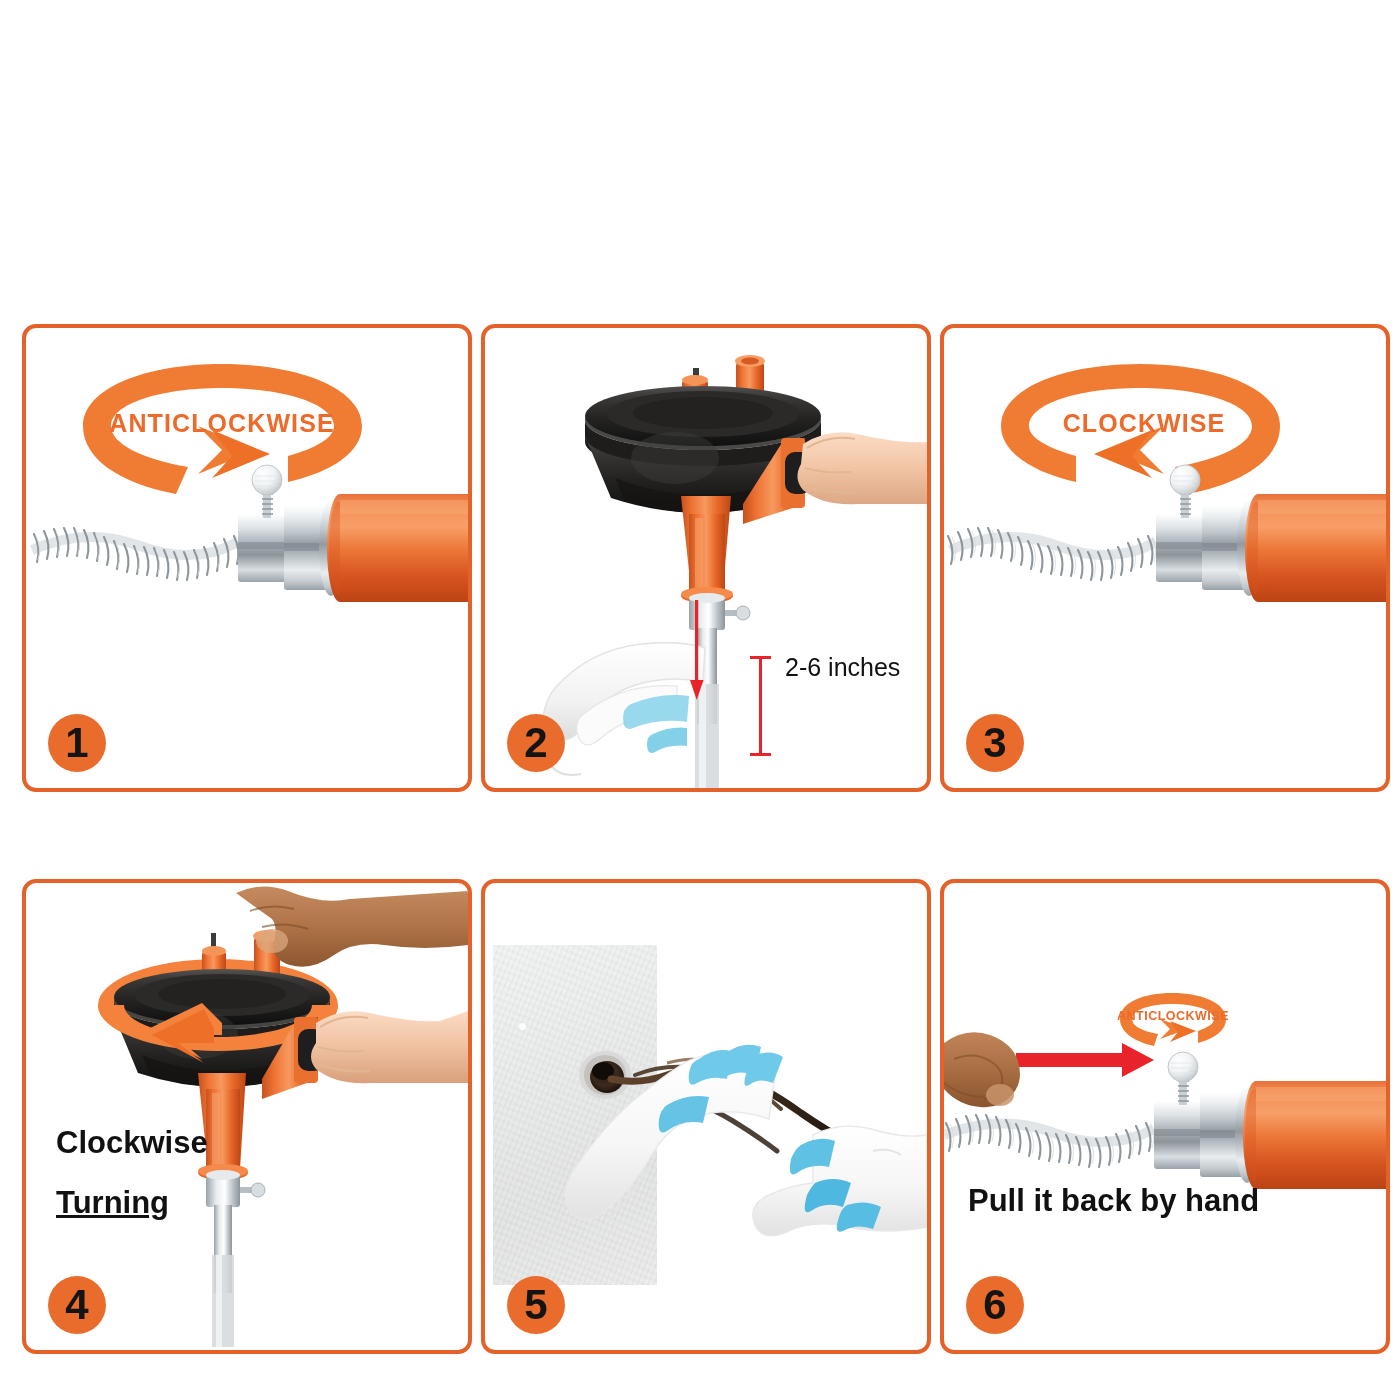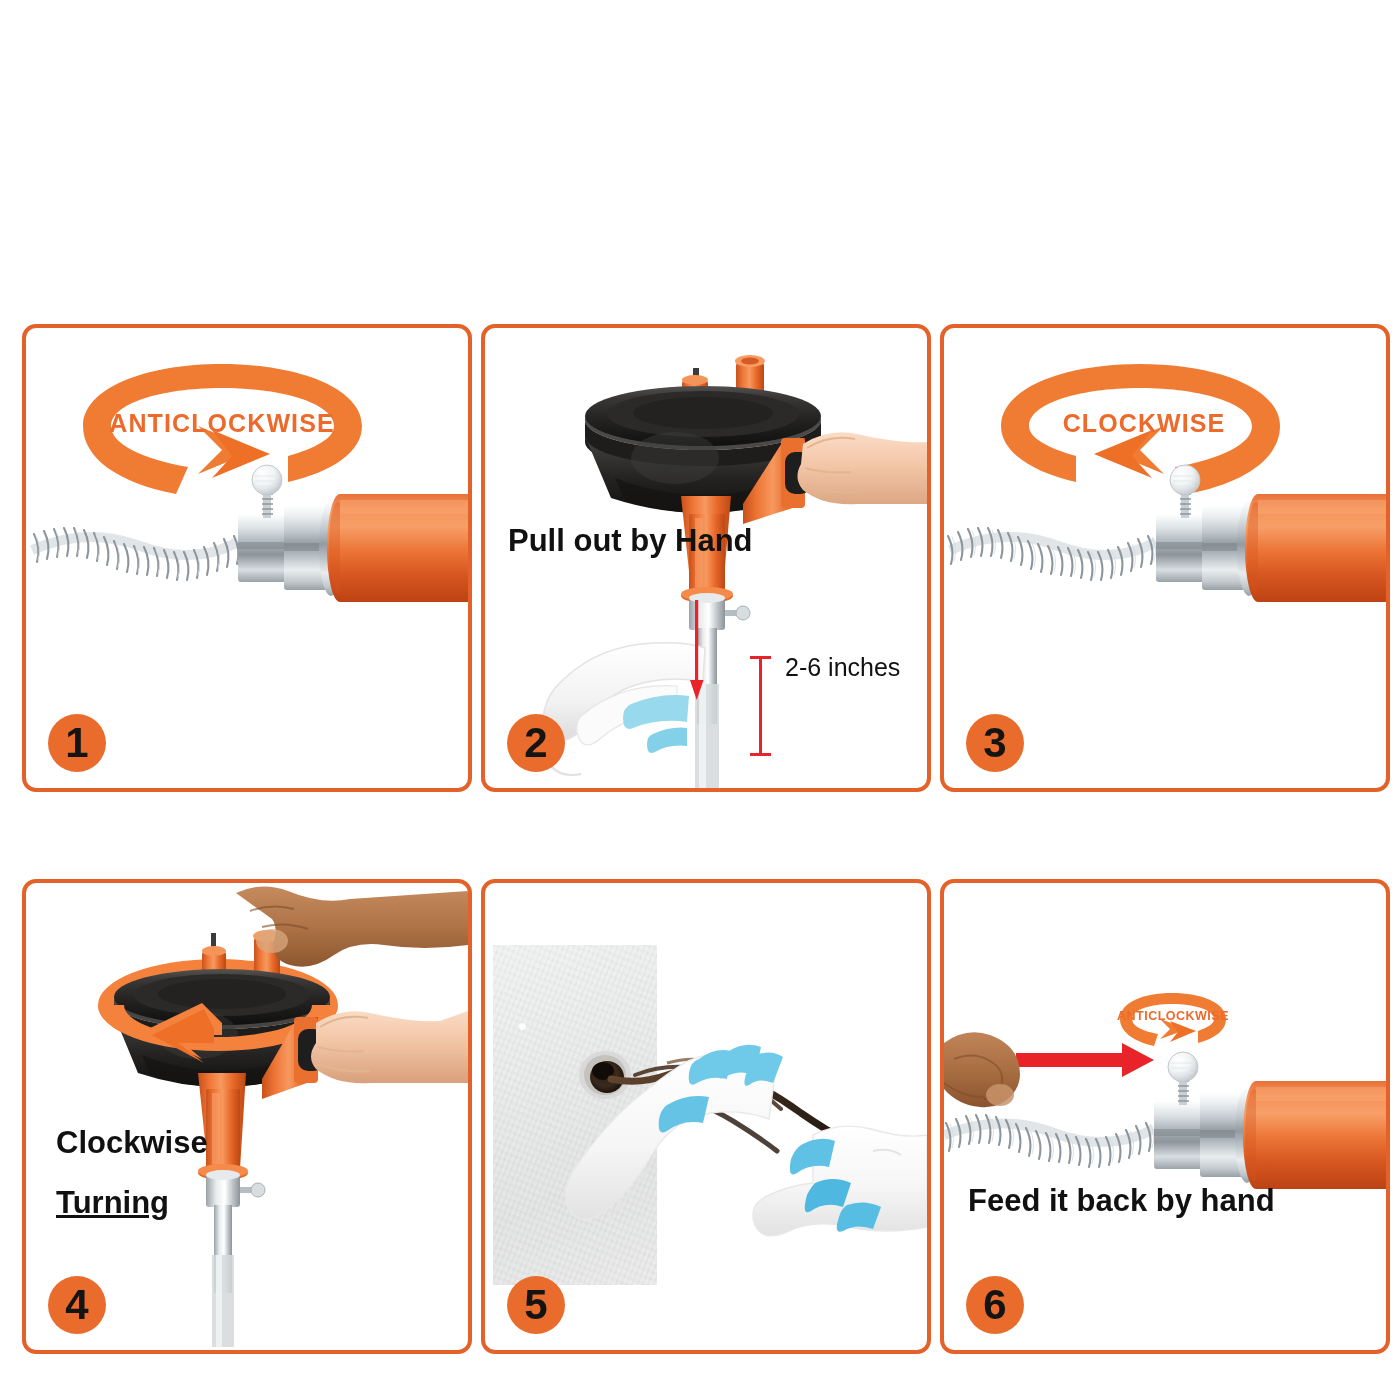--- a/index.html
+++ b/index.html
@@ -281,21 +281,20 @@
             <path d="M205,352 L218.5,352 L211.7,372 Z" fill="#E8232A"></path>
           </g>
 
           <g>
             <rect x="274" y="328" width="3" height="100" fill="#E8232A"></rect>
             <rect x="265" y="328" width="21" height="3" fill="#E8232A"></rect>
             <rect x="265" y="425" width="21" height="3" fill="#E8232A"></rect>
           </g>
         </svg>
       </div>
-      <div class="cap" style="left:23px; top:195px; font-size:31px;">Pull out by Hand</div>
       <div class="cap" style="left:300px; top:325px; font-size:25px; font-weight:normal;">2-6 inches</div>
       <div class="badge">2</div>
     </div>
 
     <div class="panel">
       <div class="stage">
         <svg width="442" height="460" viewBox="0 0 442 460">
           <defs>
             <linearGradient id="p3tube" x1="0" y1="0" x2="0" y2="1">
               <stop offset="0%" stop-color="#E8713A"></stop>
@@ -656,18 +655,18 @@
             <g stroke="#e2e6e9" stroke-width="1" opacity=".85">
               <path d="M227,180 h24 M227,185 h24 M229,190 h20"></path>
             </g>
           </g>
           <g>
             <rect x="312" y="198" width="130" height="108" fill="url(#p6tube)"></rect>
             <rect x="312" y="204" width="130" height="14" fill="#F9A773" opacity=".5"></rect>
           </g>
         </svg>
       </div>
-      <div class="cap" style="left:24px; top:300px; font-size:31px;">Feed it back by hand</div>
+      <div class="cap" style="left:24px; top:300px; font-size:31px;">Pull it back by hand</div>
       <div class="badge">6</div>
     </div>
 
   </div>
 </div>
 
 </body></html>

